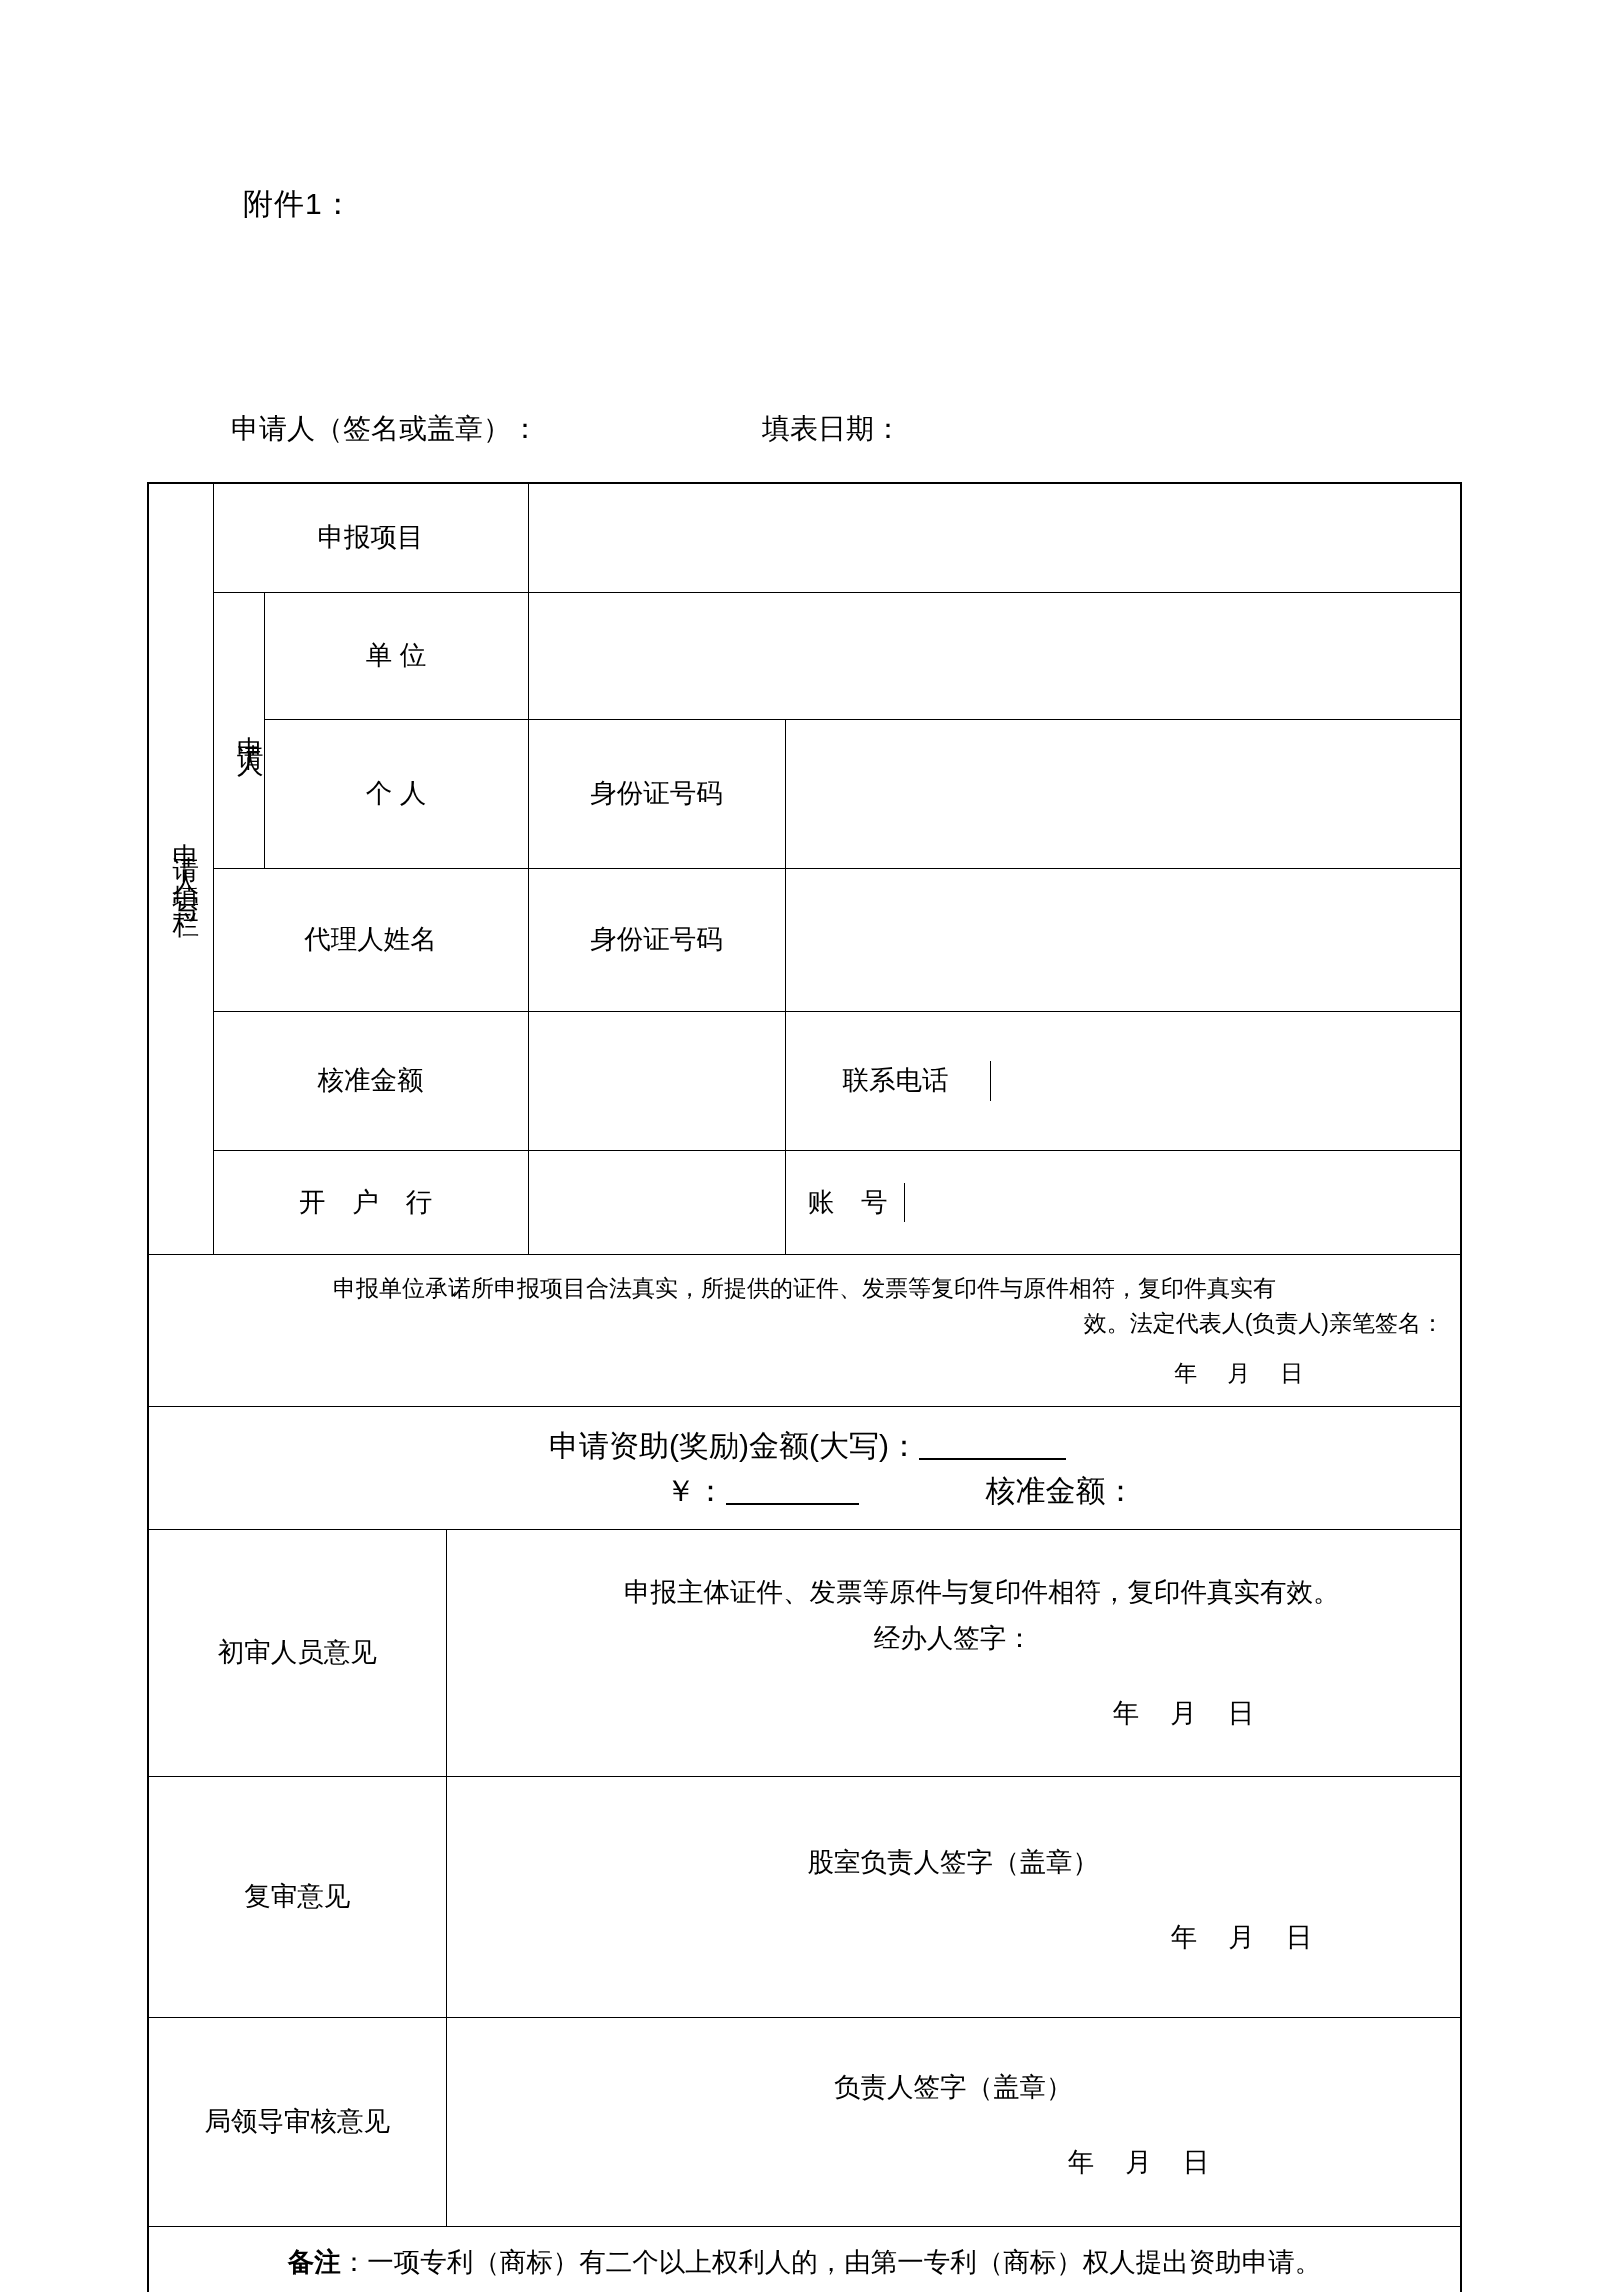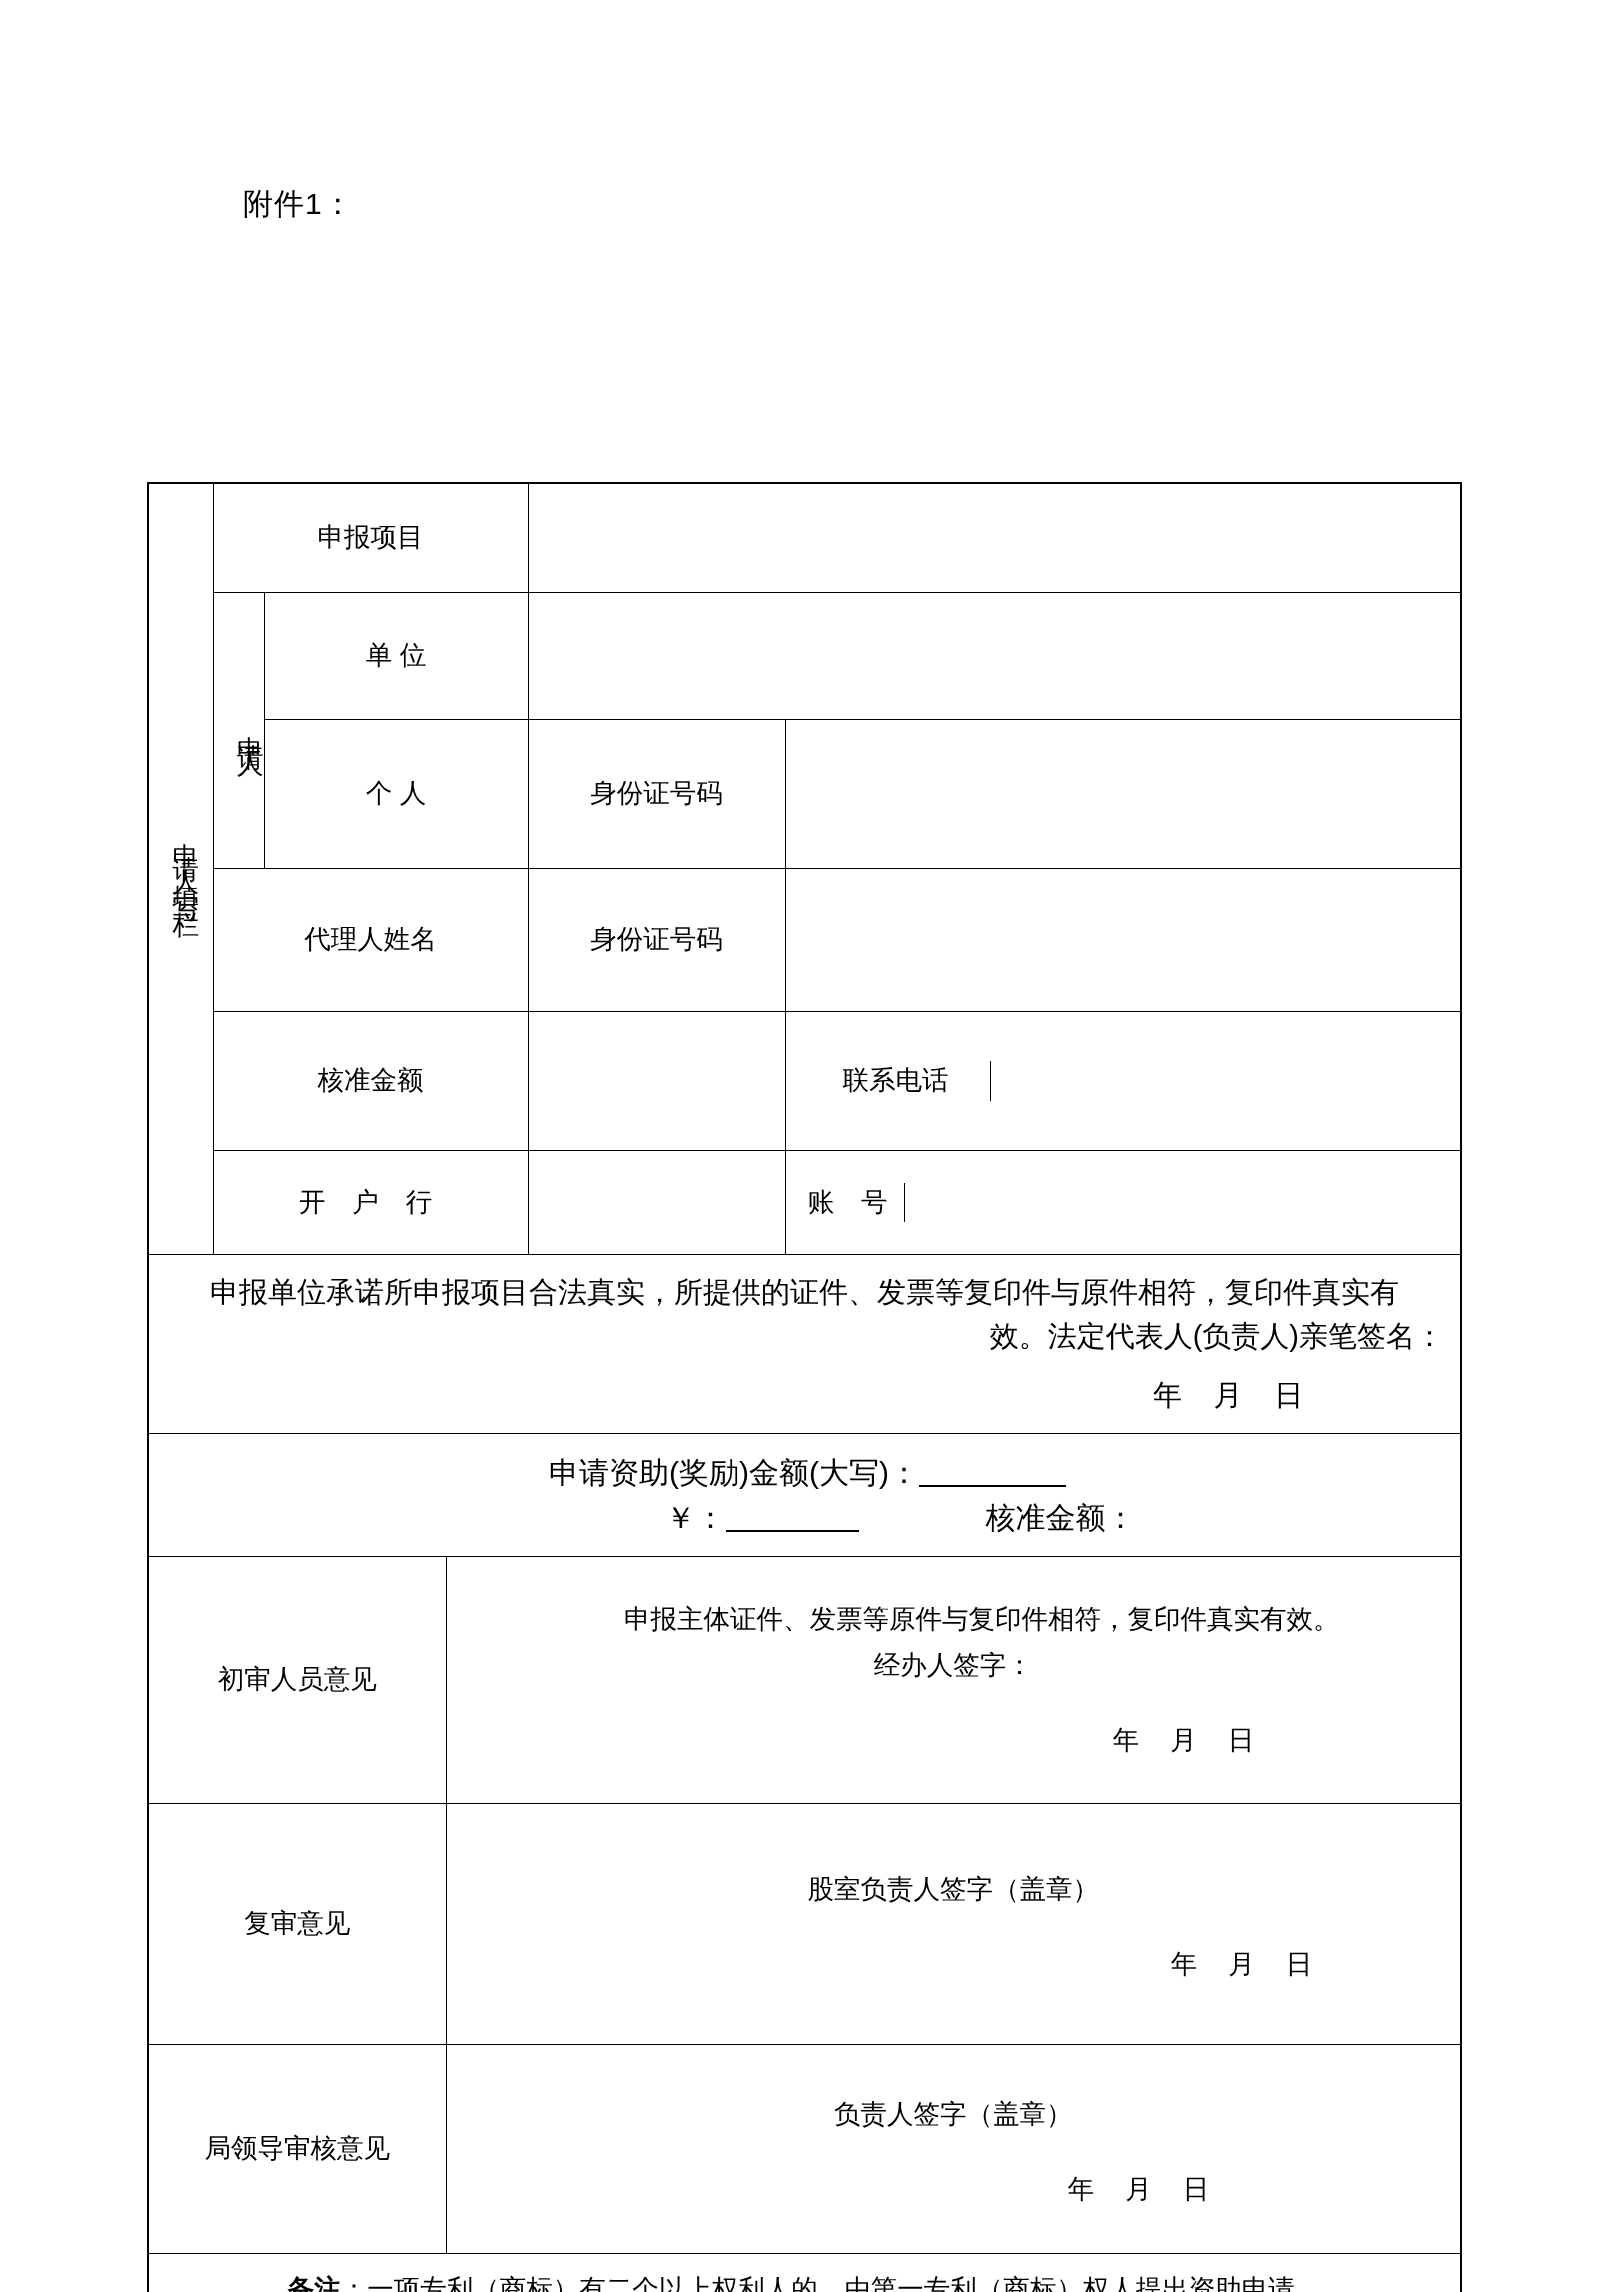--- a/index.html
+++ b/index.html
@@ -117,21 +117,21 @@
   }
   .id-cellwrap > div {
     display: table-cell;
     border-right: 1.5px solid #000;
   }
   .id-cellwrap > div:last-child { border-right: none; }
 
   
   .commit {
     text-align: center;
-    font-size: 29px;
+    font-size: 23px;
     padding: 11.8px 13.7px 7.8px 13.7px;
     line-height: 1.55;
   }
   .commit .line1 { display:block; text-align:center; }
   .commit .line2 { display:block; text-align:right; }
   .commit .ymd {
     display: block;
     text-align: right;
     padding-right: 129px;
     margin-top: 15.7px;
@@ -193,20 +193,23 @@
   .remark b { font-weight: 700; }
 </style>
 </head>
 <body>
 
 <div class="page">
 
   <div class="attachment-label">附件1：</div>
 
 
+  <div class="subline">
+    <span class="applicant-sign">申请人（签名或盖章）：</span><span class="fill-date">填表日期：</span>
+  </div>
 
   <table class="form-table outer">
     <colgroup>
       <col style="width:65px">
       <col style="width:51px">
       <col style="width:182px">
       <col style="width:82px">
       <col style="width:257px">
       <col style="width:676px">
     </colgroup>

